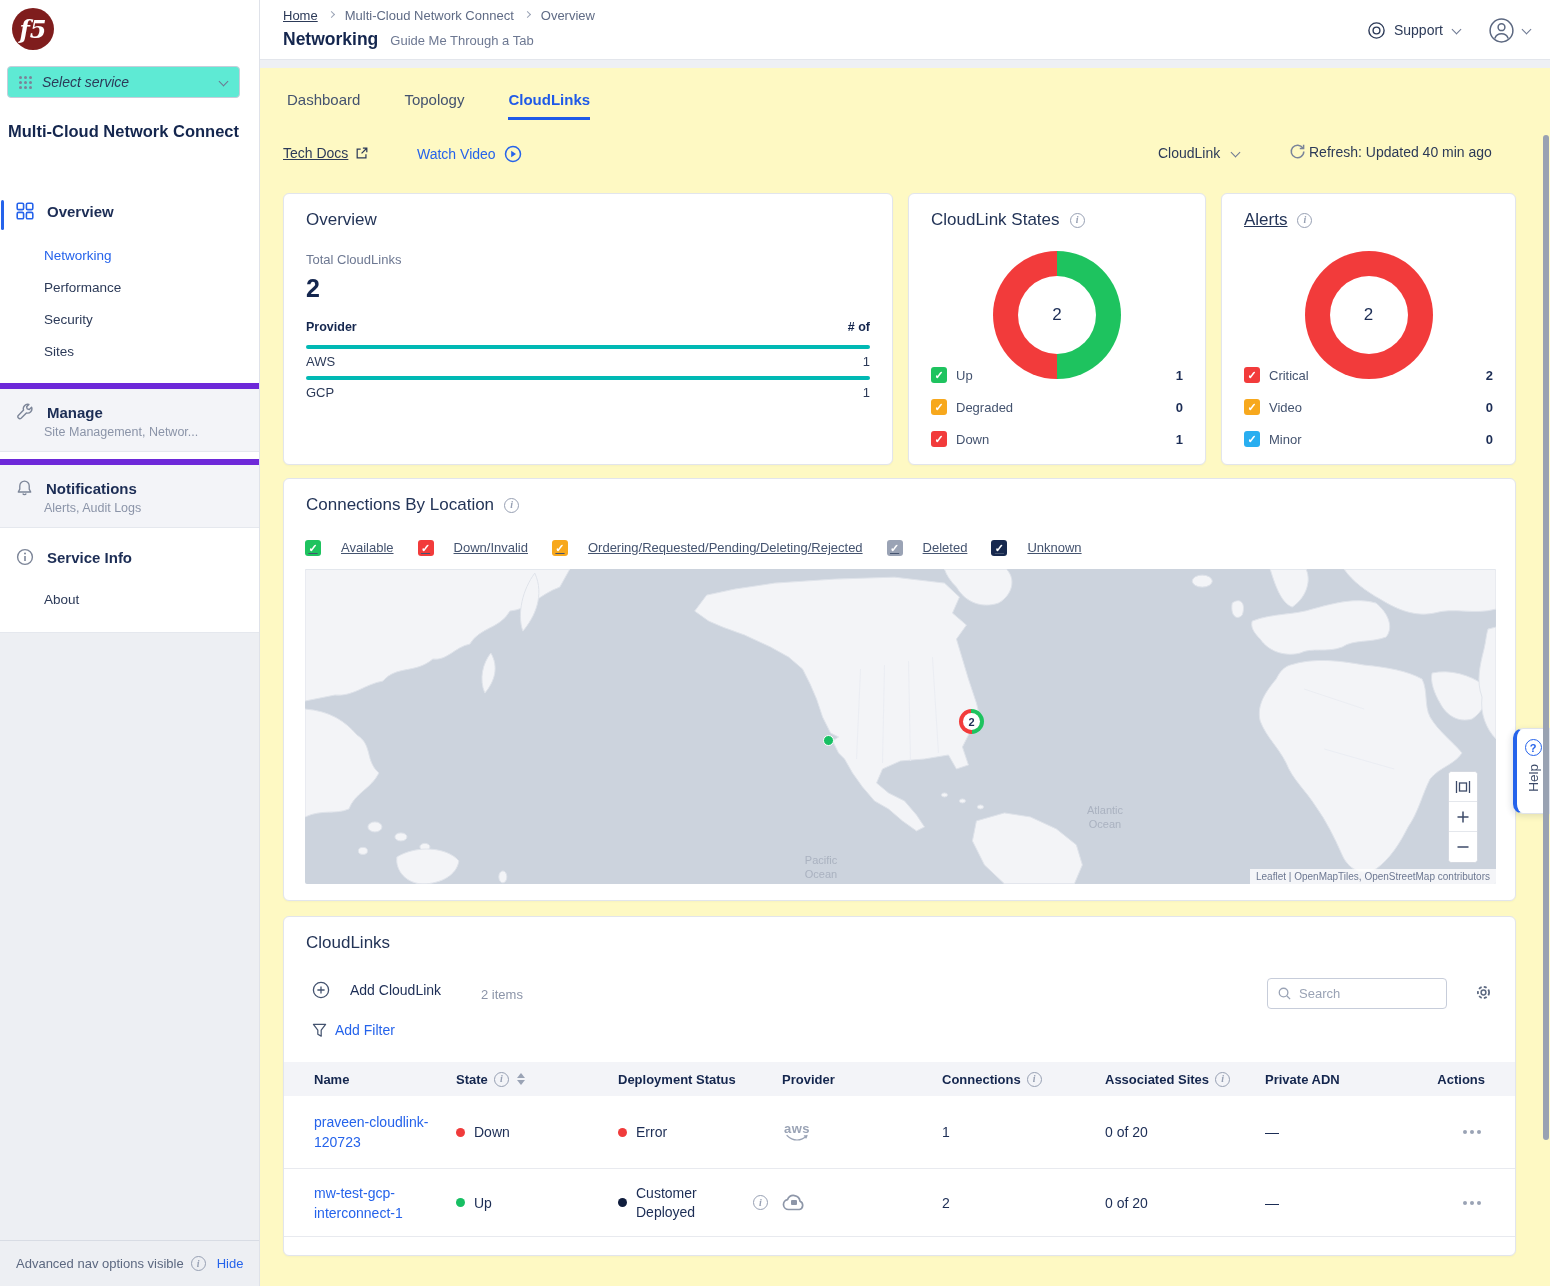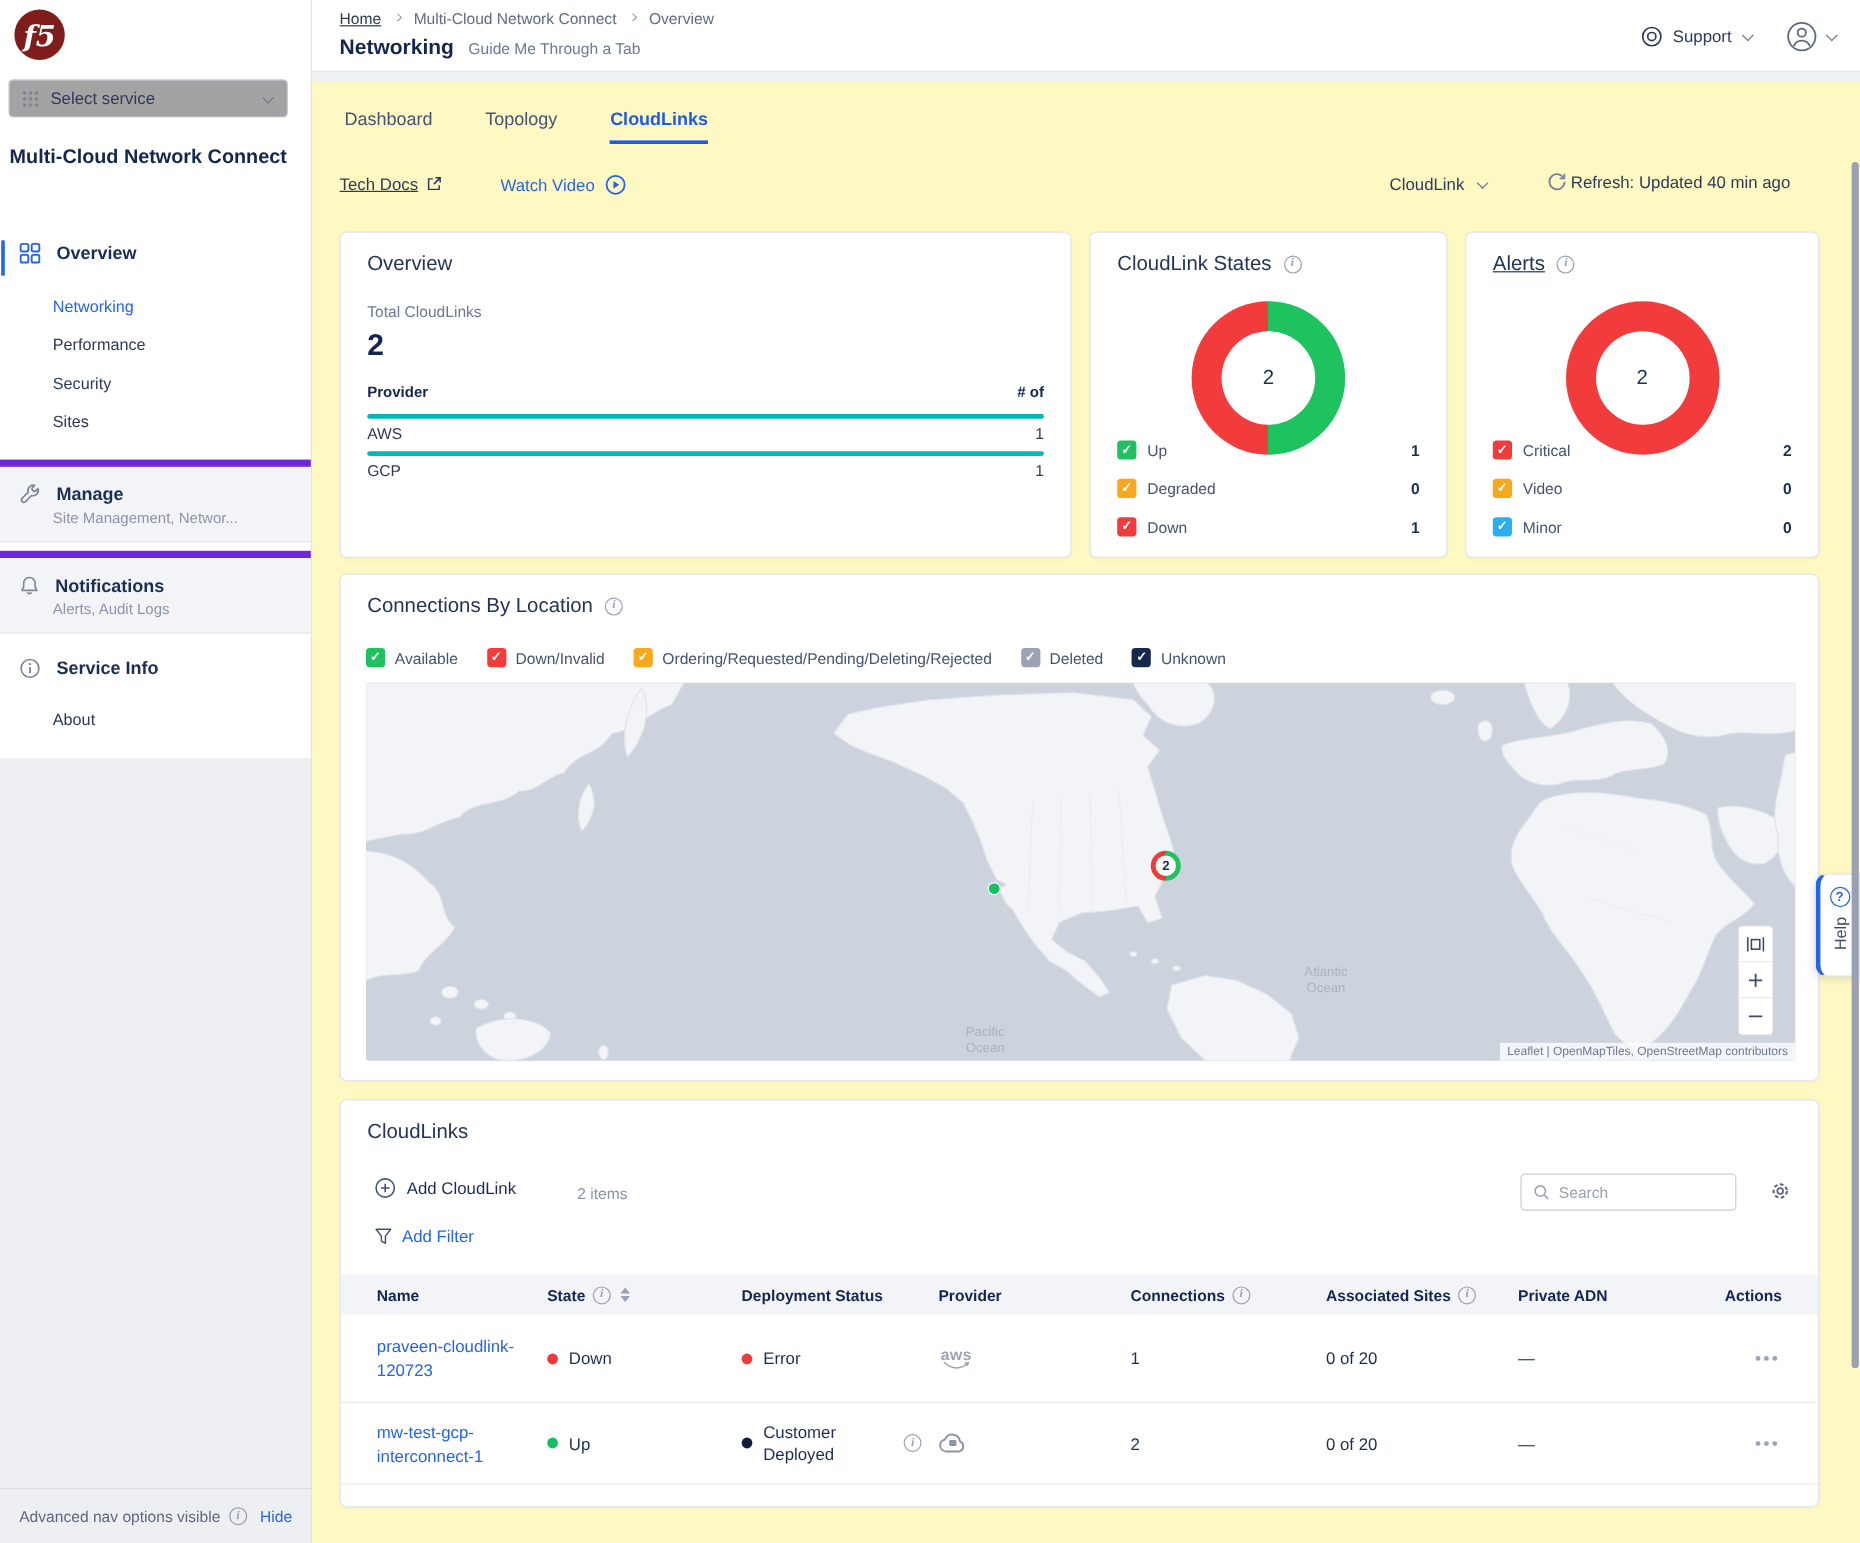--- a/index.html
+++ b/index.html
@@ -17,21 +17,21 @@
   .cbx.gray { background:#9aa3b5; } .cbx.navy { background:#16284e; } .cbx.blue { background:#29aef0; }
   .dot { display:inline-block; width:9px; height:9px; border-radius:50%; flex:0 0 auto; }
   .dot.red { background:#f03b3b; } .dot.green { background:#17bf63; } .dot.navy { background:#101d3d; }
   .card { position:absolute; background:#fff; border:1px solid #e2e5ec; border-radius:6px; box-shadow:0 1px 2px rgba(20,30,60,.03); }
   .card-title { position:absolute; left:22px; top:16px; font-size:17px; font-weight:500; color:#233457; display:flex; align-items:center; gap:10px; }
 
   
   #sidebar { position:absolute; left:0; top:0; width:260px; height:1286px; background:#edeff3; border-right:1px solid #dfe2e9; }
   .sidebar-top { position:absolute; left:0; top:0; width:259px; height:633px; background:#fff; border-bottom:1px solid #e5e8ee; }
   .f5-logo { position:absolute; left:12px; top:8px; width:42px; height:42px; border-radius:50%; background:#7f1d1d; color:#fff; display:flex; align-items:center; justify-content:center; font-weight:700; font-style:italic; font-size:24px; font-family:"DejaVu Serif", serif; }
-  .select-service { position:absolute; left:7px; top:66px; width:233px; height:31px; border:1px solid #c7cdda; border-radius:4px; background:#a3a3a3; display:flex; align-items:center; padding:15px 10px; gap:9px; color:#2c3a58; font-size:14px; cursor:pointer; }
+  .select-service { position:absolute; left:7px; top:66px; width:233px; height:31px; border:1px solid #c7cdda; border-radius:4px; background:#5eead4; display:flex; align-items:center; padding:15px 10px; gap:9px; color:#2c3a58; font-size:14px; cursor:pointer;font-style:italic; }
   .select-service .chev { margin-left:auto; color:#6d7892; }
   .product-title { position:absolute; left:8px; top:118px; width:232px; font-size:16.5px; font-weight:700; color:#14264e; line-height:27px; }
   .nav-item-main { position:absolute; left:0; width:259px; display:flex; align-items:center; gap:13px; padding-left:16px; font-size:15px; font-weight:700; color:#1c2d55; cursor:pointer; }
   .nav-active-bar { position:absolute; left:1px; top:200px; width:3px; height:30px; background:#2563eb; border-radius:2px; }
   .nav-sub { position:absolute; left:44px; font-size:13.5px; color:#2c3a58; cursor:pointer; }
   .nav-sub.active { color:#2563eb; }
   .nav-block { position:absolute; left:0; width:259px; background:#f3f4f8; border-top:6px solid #6d28d9; border-bottom:1px solid #e5e8ee; cursor:pointer; }
   .nav-block .nav-block-label { display:flex; align-items:center; gap:13px; padding:14px 0 0 16px; font-size:15px; font-weight:700; color:#1c2d55; }
   .nav-block .nav-block-sub { padding:4px 0 12px 44px; font-size:12.5px; color:#8b94a8; }
   .sidebar-footer { position:absolute; left:0; top:1240px; width:259px; height:46px; border-top:1px solid #d8dce4; display:flex; align-items:center; gap:7px; padding-left:16px; font-size:13px; color:#5c6880; background:#edeff3; }
@@ -77,35 +77,35 @@
   .donut.alerts { background:#f23b3b; }
   .donut .hole { position:absolute; left:50%; top:50%; width:78px; height:78px; margin:-39px 0 0 -39px; background:#fff; border-radius:50%; display:flex; align-items:center; justify-content:center; font-size:17px; color:#1c2d55; }
   .legend { position:absolute; left:22px; right:22px; top:172px; }
   .legend-row { display:flex; align-items:center; gap:9px; height:18px; margin-bottom:14px; font-size:13px; color:#44536f; }
   .legend-row .lg-val { margin-left:auto; font-weight:700; color:#1c2d55; }
   .underlined { text-decoration:underline; }
 
   
   #card-connections { left:23px; top:410px; width:1233px; height:423px; }
   .filters { position:absolute; left:21px; top:61px; display:flex; align-items:center; gap:24px; font-size:13px; color:#44536f; }
-  .filter-item { display:flex; align-items:flex-end; gap:8px; cursor:pointer; }
+  .filter-item { display:flex; align-items:flex-start; gap:20px; cursor:pointer;text-decoration:underline; }
   #map { position:absolute; left:21px; top:90px; width:1191px; height:315px; background:#ccd3dd; border-radius:2px; overflow:hidden; }
   .ocean-label { position:absolute; width:64px; text-align:center; font-size:11px; color:#aab2c0; line-height:14px; }
   .marker-dot { position:absolute; left:518px; top:166px; width:11px; height:11px; border-radius:50%; background:#17bf63; border:1px solid #fff; cursor:pointer; }
   .marker-cluster { position:absolute; left:654px; top:140px; width:25px; height:25px; border-radius:50%; background:conic-gradient(#1ec35f 0 50%, #f23b3b 50% 100%); cursor:pointer; }
   .marker-cluster .mc-hole { position:absolute; left:50%; top:50%; width:17px; height:17px; margin:-8.5px 0 0 -8.5px; border-radius:50%; background:#fff; display:flex; align-items:center; justify-content:center; font-size:11px; font-weight:700; color:#1c2d55; }
   .map-controls { position:absolute; right:18px; top:202px; width:30px; background:#fff; border:1px solid #d4d8e0; border-radius:4px; overflow:hidden; }
   .map-btn { width:100%; height:30px; display:flex; align-items:center; justify-content:center; color:#3c4a68; font-size:18px; cursor:pointer; border-bottom:1px solid #e4e7ec; background:#fff; }
   .map-btn:last-child { border-bottom:none; }
   .map-attribution { position:absolute; right:0; bottom:0; background:rgba(255,255,255,.78); font-size:10px; color:#6d7892; padding:2px 6px; }
 
   
   #card-table { left:23px; top:848px; width:1233px; height:340px; }
   .tbl-actions-row { position:absolute; left:28px; top:64px; display:flex; align-items:center; gap:10px; }
-  .add-btn { display:flex; align-items:center; gap:9px; font-size:14px; font-weight:500; color:#1c2d55; cursor:pointer; }
+  .add-btn { display:flex; align-items:center; gap:20px; font-size:14px; font-weight:500; color:#1c2d55; cursor:pointer; }
   .items-count { position:absolute; left:197px; top:70px; font-size:13px; color:#8b94a8; }
   .search-box { position:absolute; left:983px; top:61px; width:180px; height:31px; border:1px solid #c7cdda; border-radius:4px; background:#fff; display:flex; align-items:center; gap:7px; padding:0 9px; }
   .search-box input { border:none; outline:none; width:130px; font-size:13px; color:#2c3a58; font-family:"Liberation Sans", sans-serif; background:transparent; }
   .search-box input::placeholder { color:#9aa3b5; }
   .gear-btn { position:absolute; left:1190px; top:66px; cursor:pointer; }
   .add-filter { position:absolute; left:28px; top:105px; display:flex; align-items:center; gap:8px; font-size:14px; color:#2563eb; cursor:pointer; }
   .thead { position:absolute; left:0; top:145px; width:100%; height:34px; background:#f3f4f8; display:grid; grid-template-columns:142px 162px 164px 160px 163px 160px 147px 1fr; align-items:center; padding:0 30px; font-size:13px; font-weight:700; color:#14264e; }
   .th { display:flex; align-items:center; gap:6px; }
   .th.right { justify-content:flex-end; }
   .sort { display:inline-flex; flex-direction:column; gap:2px; margin-left:2px; }

